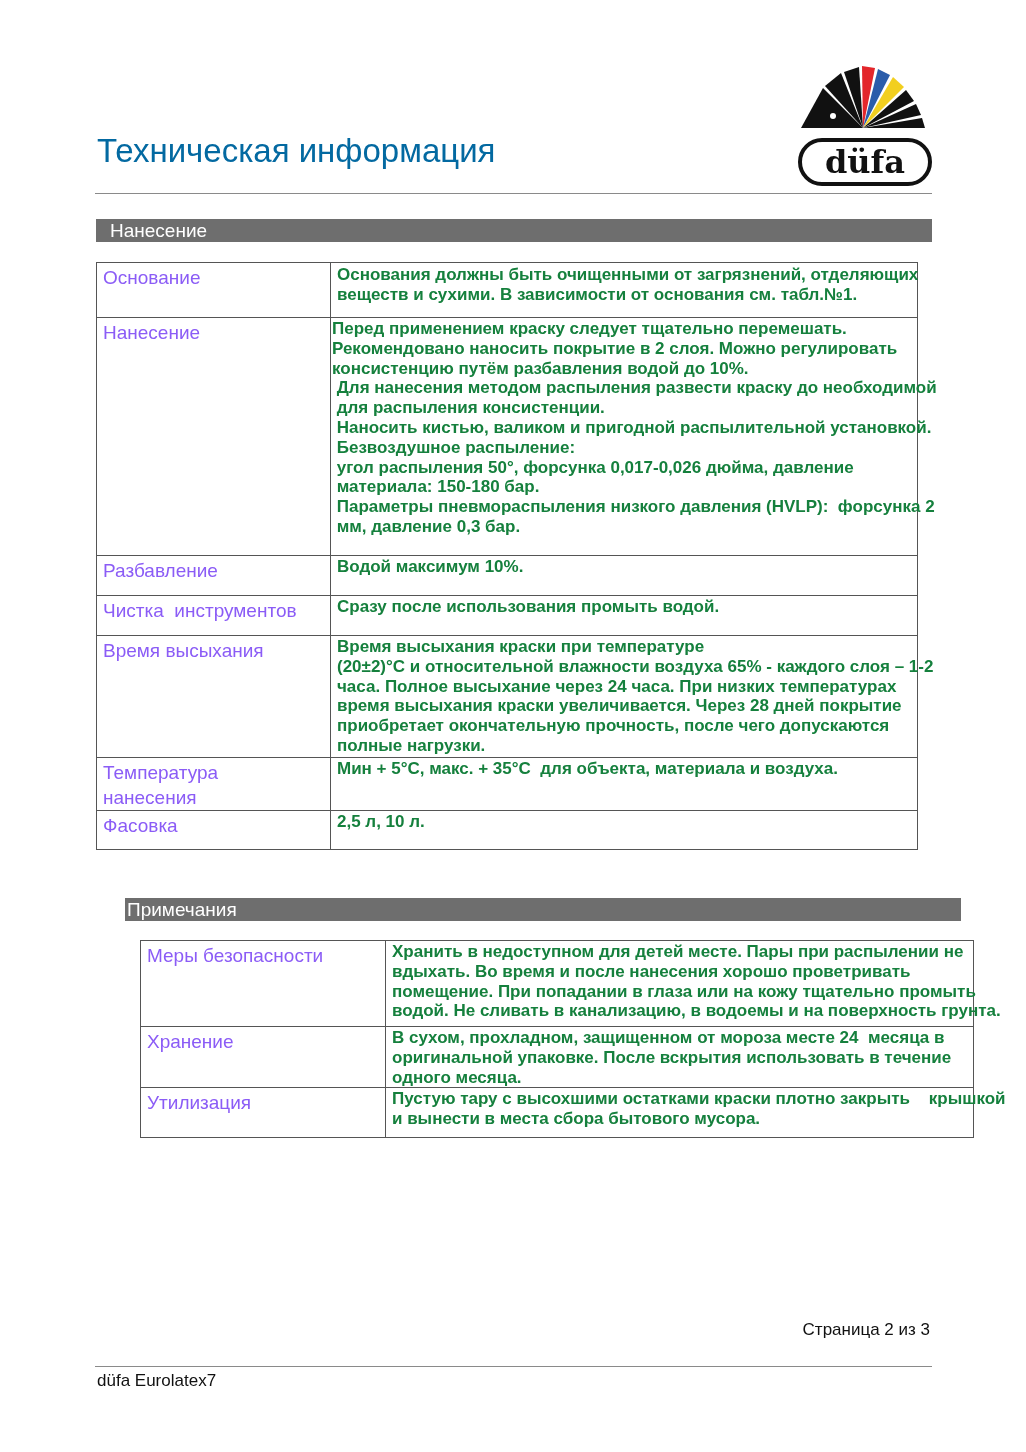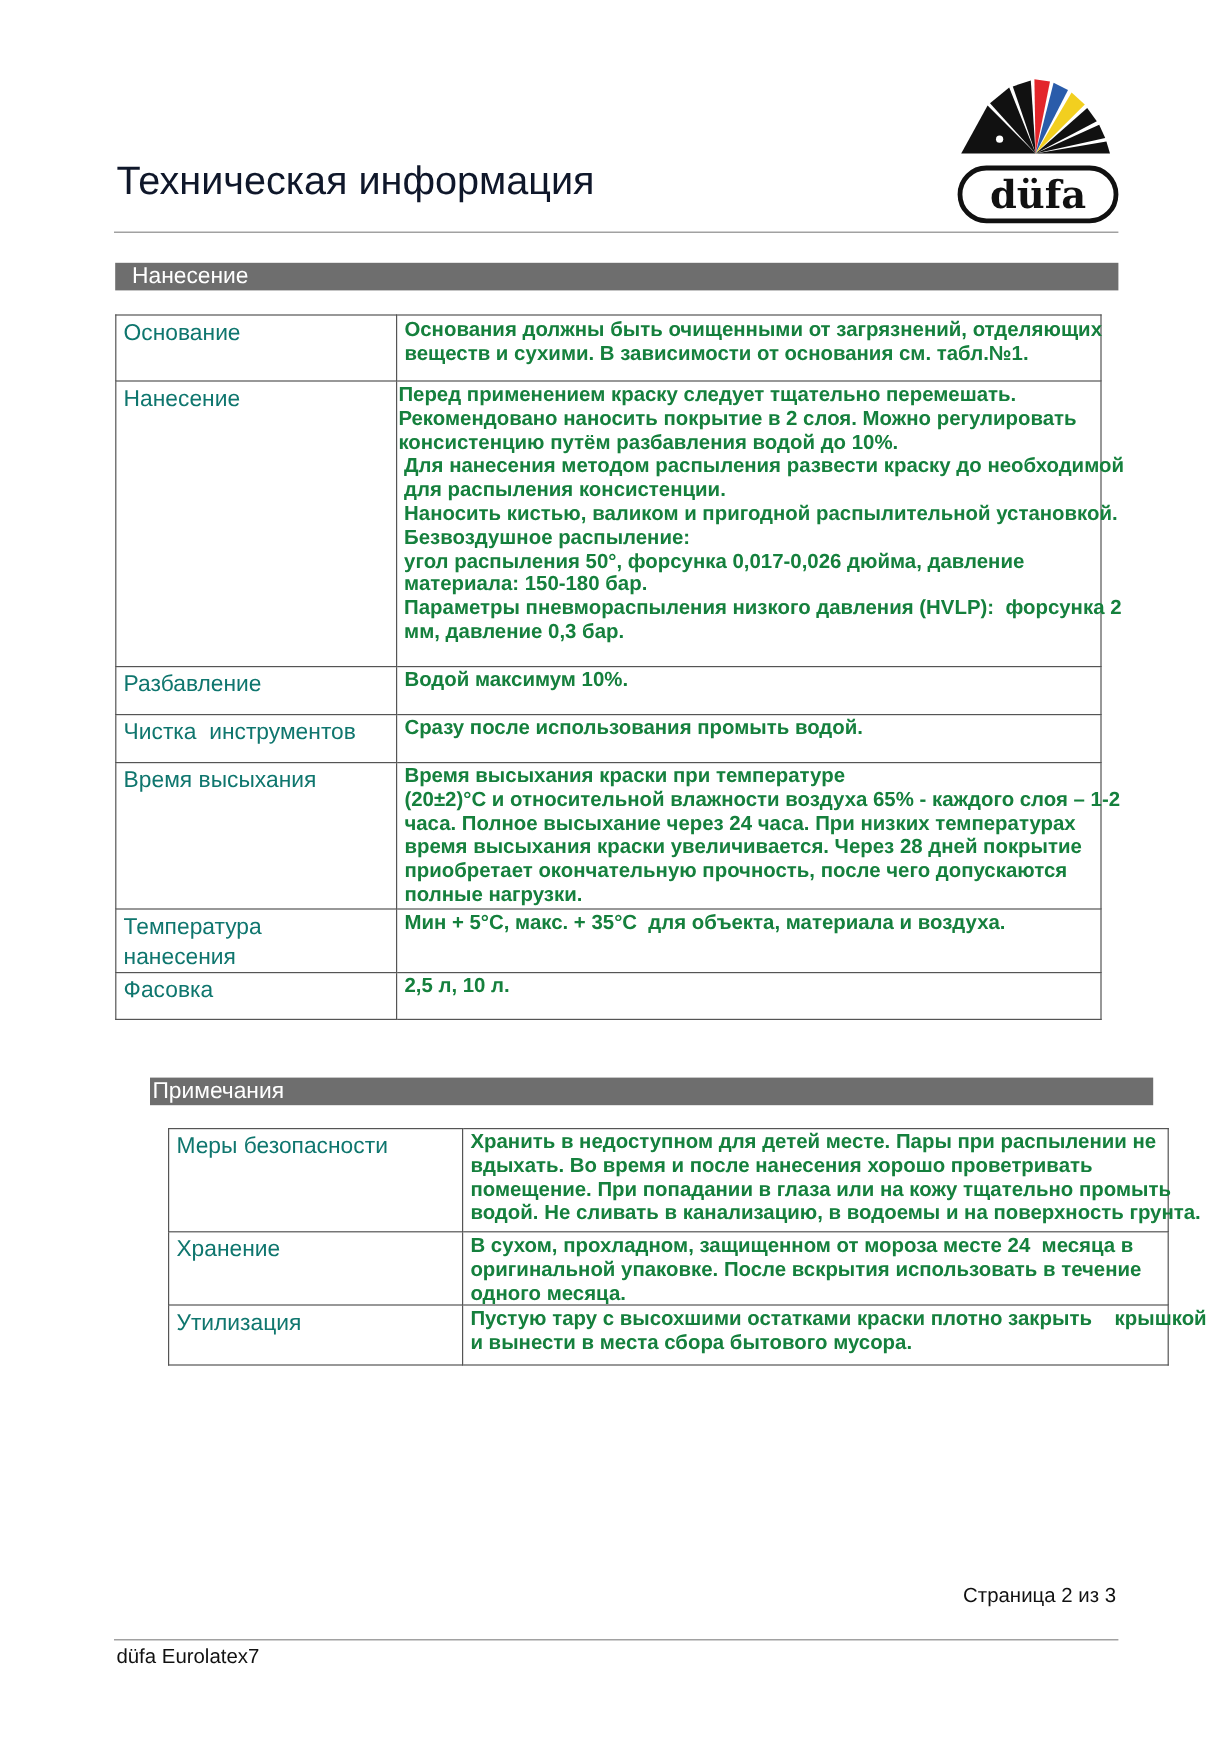--- a/index.html
+++ b/index.html
@@ -1,26 +1,26 @@
 <!DOCTYPE html>
 <html><head>
 <meta charset="utf-8">
 <style>
   html, body { margin:0; padding:0; background:#ffffff; }
   body { width:1026px; height:1452px; position:relative; font-family:"Liberation Sans", sans-serif; color:#111; overflow:hidden; }
   .abs { position:absolute; }
-  .title { left:97px; top:132px; font-size:33px; color:#0f172a; white-space:nowrap; }
+  .title { left:97px; top:132px; font-size:33px; color:#0369a1; white-space:nowrap; }
   .hr-top { left:95px; top:193px; width:837px; height:1px; background:#8a8a8a; }
   .logo { left:797px; top:58px; width:136px; height:130px; }
   .section-bar { left:96px; width:836px; height:23px; background:#6e6e6e; color:#fff; font-size:19px; line-height:23px; }
   .section-bar span { padding-left:14px; }
   .section-bar.s2 span { padding-left:2px; }
   table.spec { position:absolute; border-collapse:collapse; table-layout:fixed; }
   table.spec td { border:1px solid #555; vertical-align:top; padding:0; }
-  td.lbl { font-size:19px; padding:2px 6px 0 6px !important; line-height:25px; color:#0f766e; }
+  td.lbl { font-size:19px; padding:2px 6px 0 6px !important; line-height:25px; color:#8b5cf6; }
   td.val { font-size:17px; line-height:19.8px; padding:1px 6px 0 6px !important; color:#15803d;font-weight:bold; }
   .line { display:block; white-space:nowrap; }
   .hr-bottom { left:95px; top:1366px; width:837px; height:1px; background:#8a8a8a; }
   .foot-left { left:97px; top:1371px; font-size:17px; }
   .foot-right { right:96px; top:1320px; font-size:17px; }
 </style>
 </head>
 <body>
 
 <div class="abs title">Техническая информация</div>

